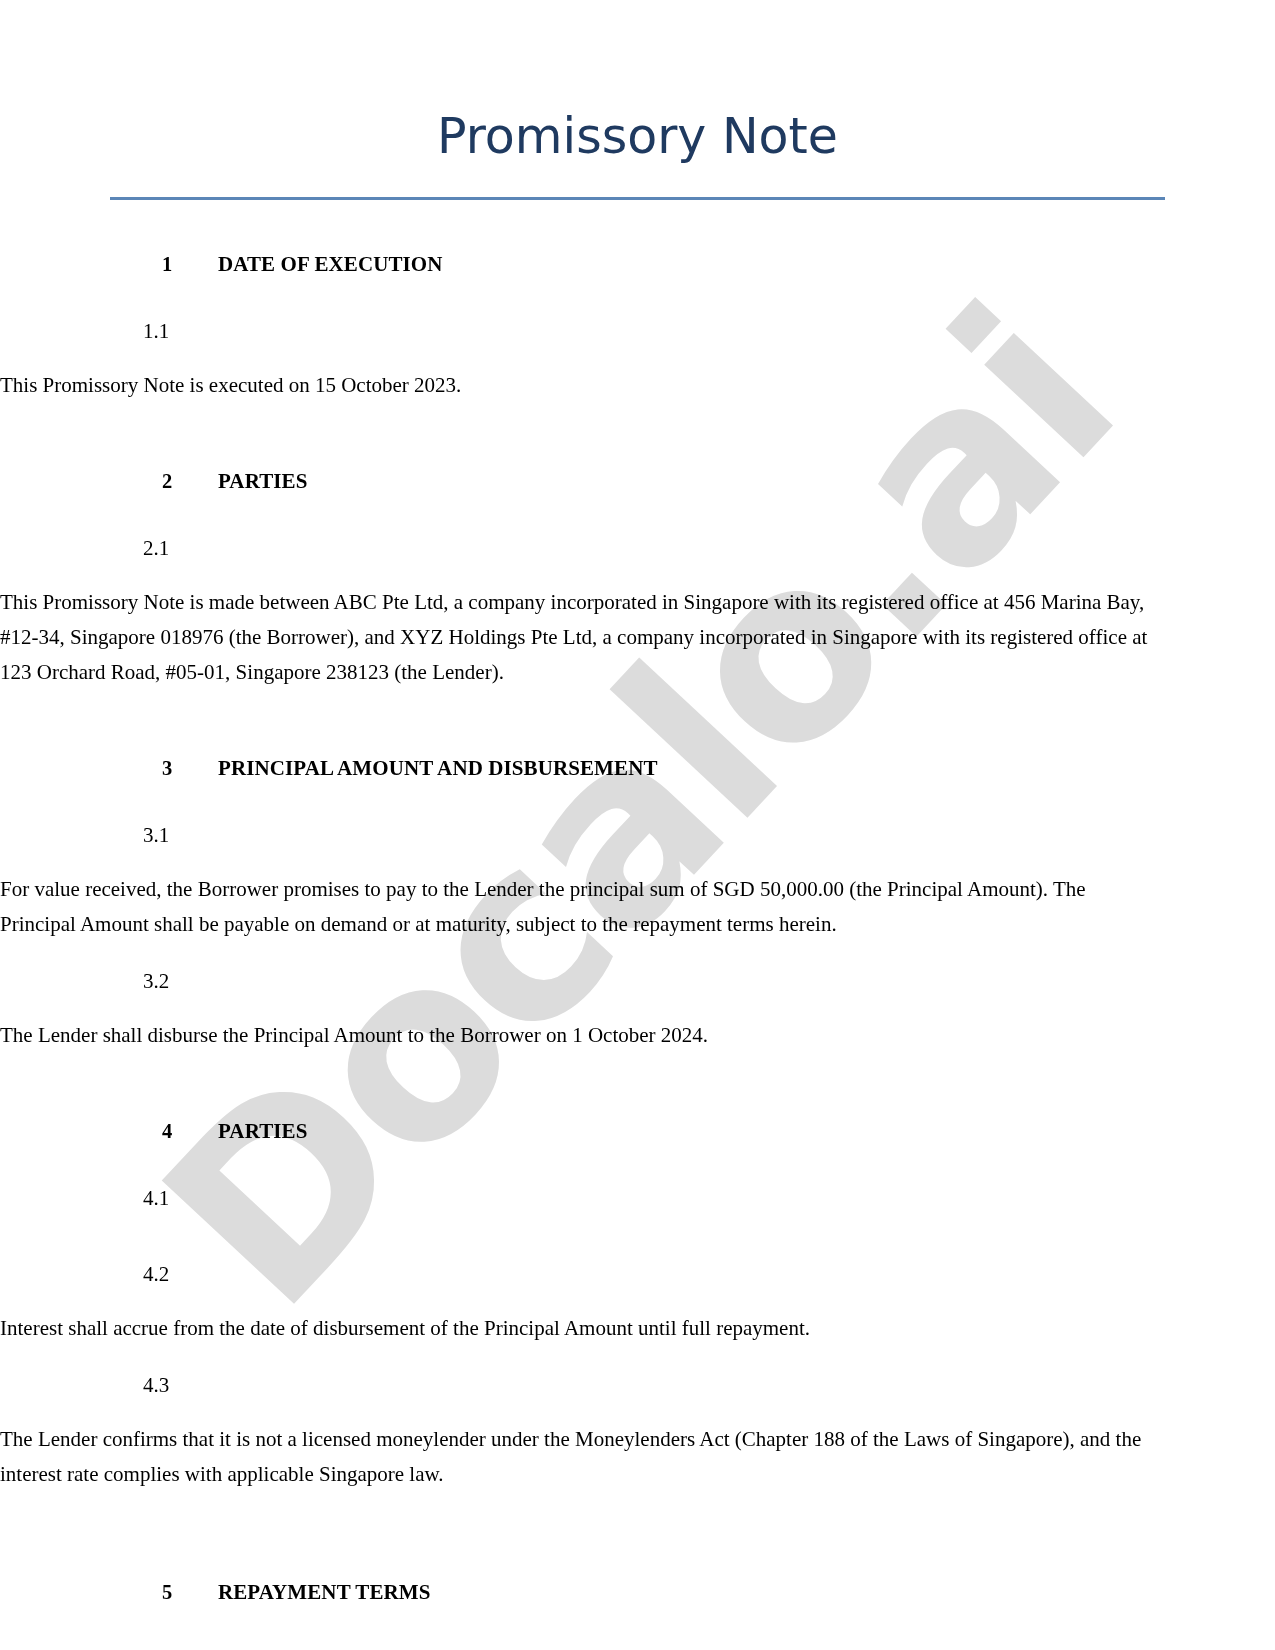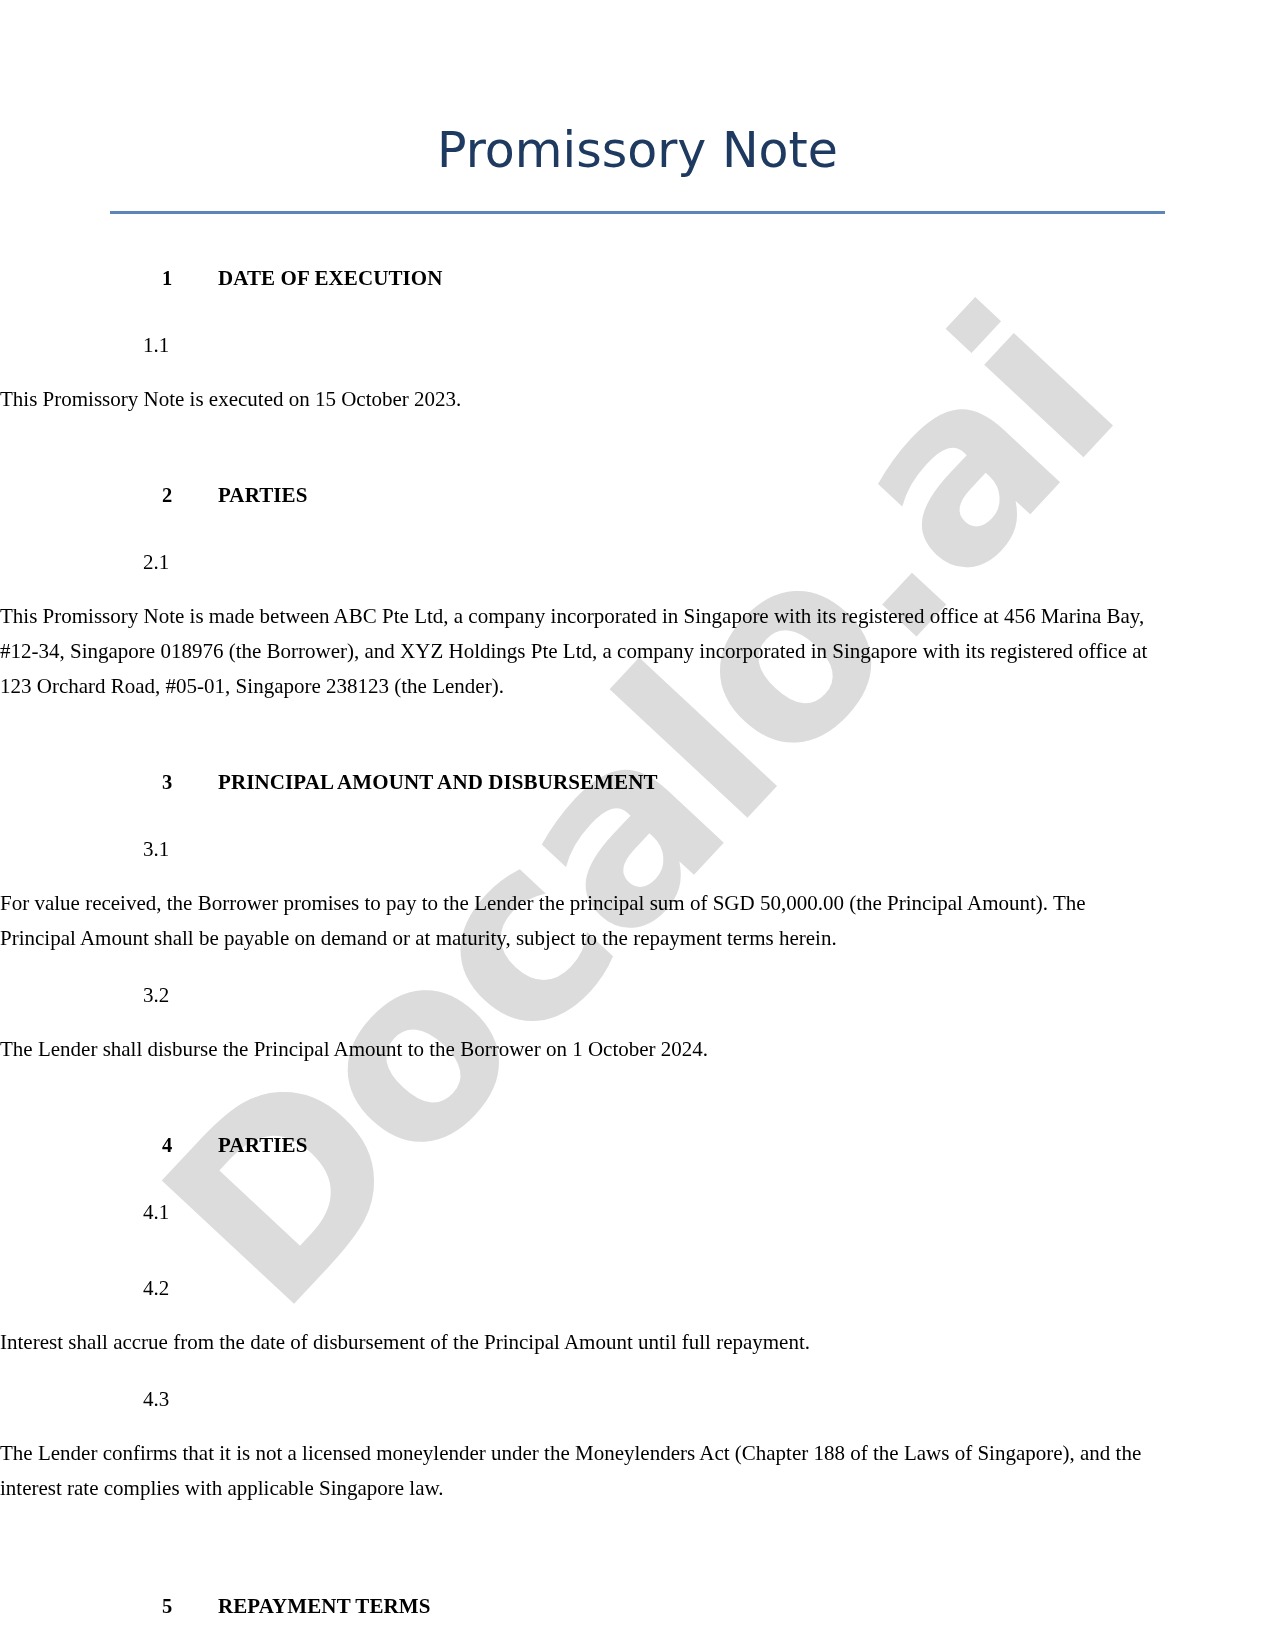--- a/index.html
+++ b/index.html
@@ -55,21 +55,21 @@
     padding: 0;
   }
 
   .doc-title {
     text-align: center;
     font-family: "DejaVu Sans", "Liberation Sans", sans-serif;
     font-weight: 400;
     font-size: 49px;
     line-height: 1;
     color: #1f3a60;
-    margin: 14px;
+    margin: 0;
     padding-top: 112px;
     letter-spacing: 0px;
   }
   .title-rule {
     margin: 36px 110px 0 110px;
     height: 3px;
     background: #5b86b7;
   }
 
   .body-area {

